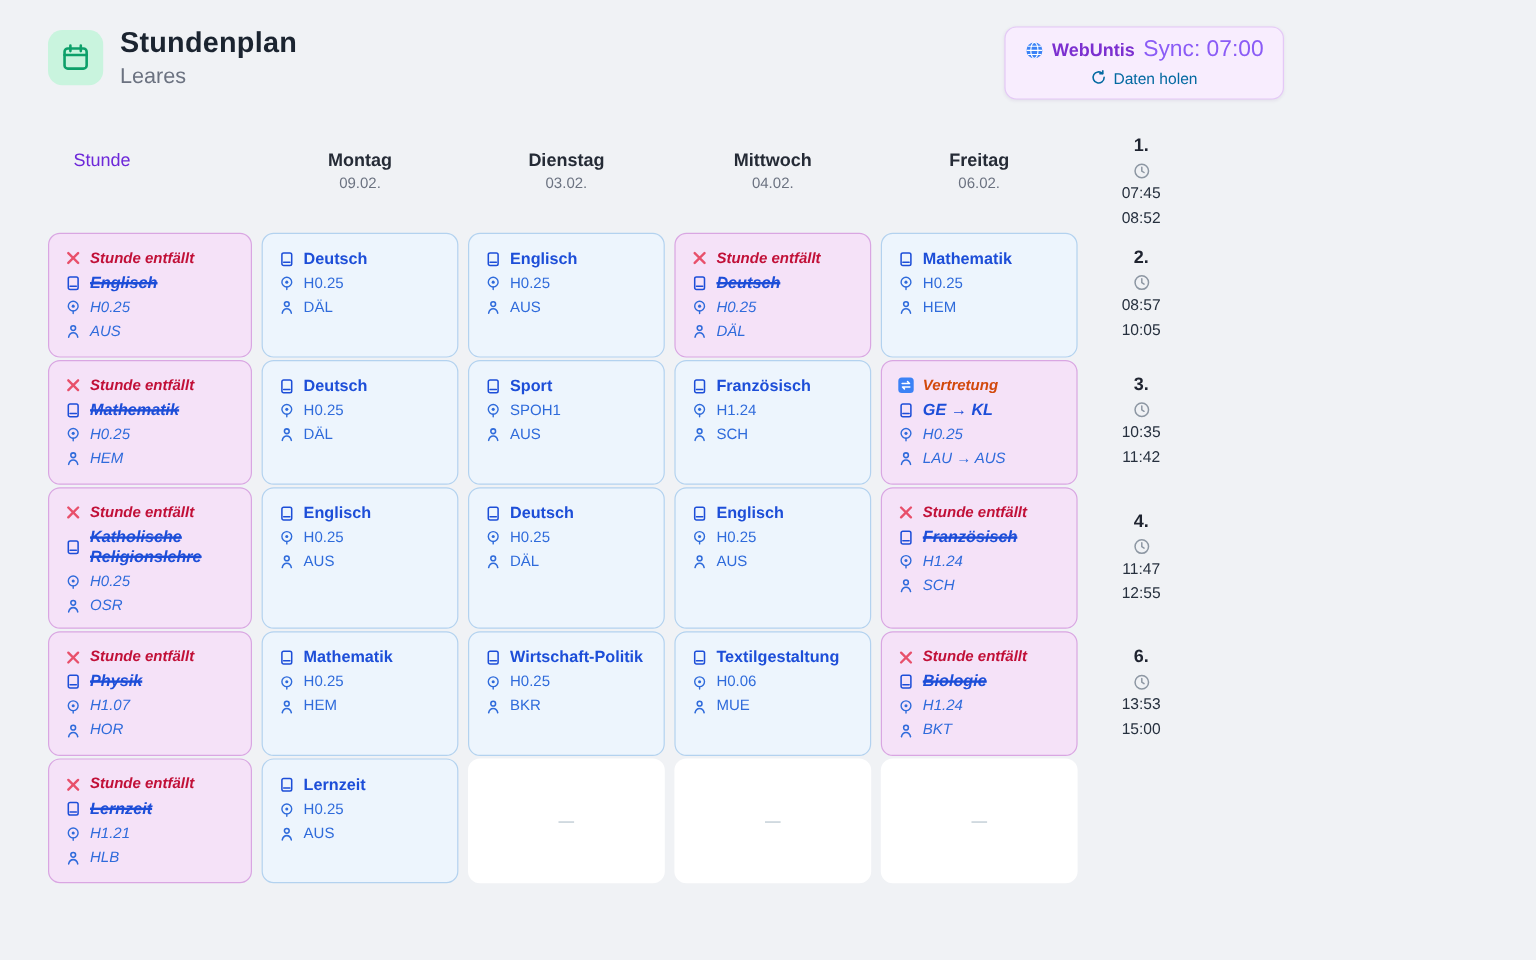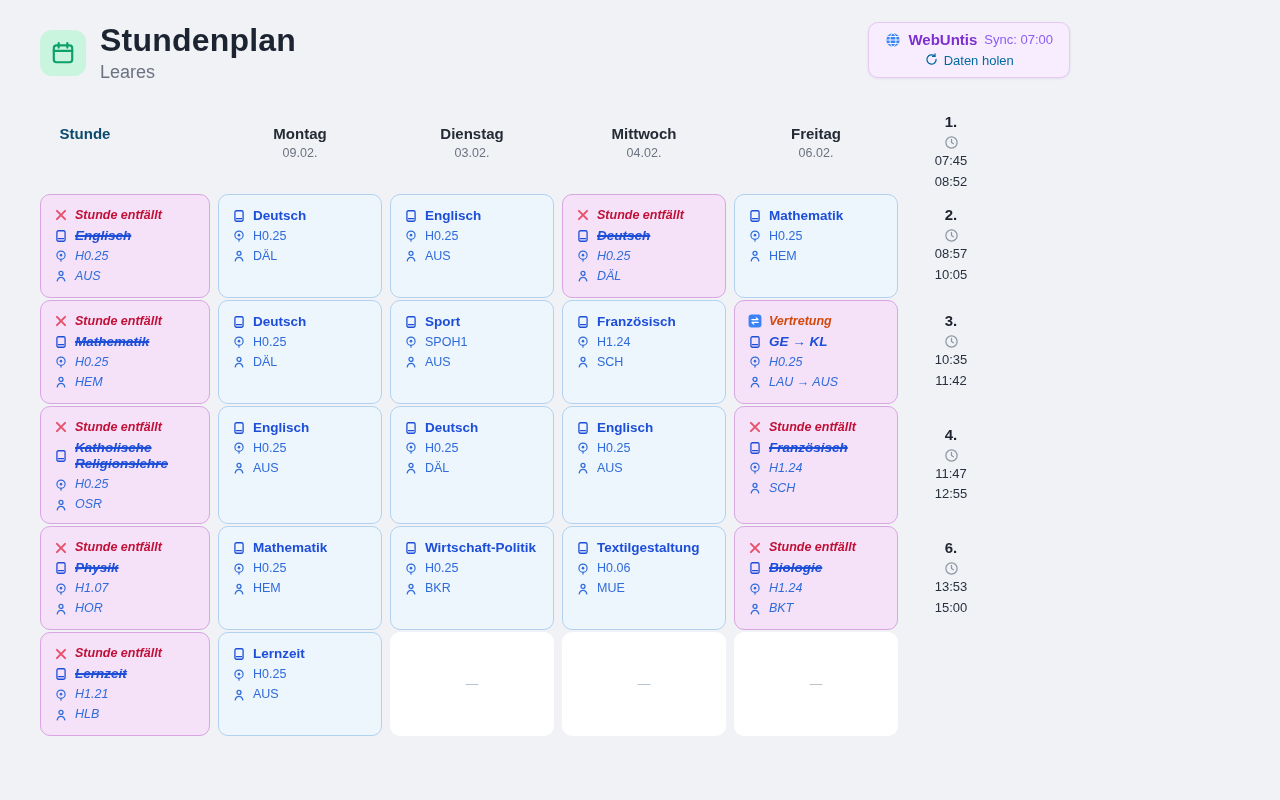--- a/index.html
+++ b/index.html
@@ -11,42 +11,42 @@
   }
   .content { width:1030px; margin-left:40px; }
 
   
   .topbar { display:flex; justify-content:space-between; align-items:flex-start; padding-top:22px; }
   .title-group { display:flex; align-items:center; gap:14px; }
   .app-chip {
     width:46px; height:46px; border-radius:12px; background:#c9f4de;
     display:flex; align-items:center; justify-content:center; color:#0da06a;
   }
-  .page-title { font-size:32px; font-weight:bold; color:#1b2430; letter-spacing:.2px; }
+  .page-title { font-size:24px; font-weight:bold; color:#1b2430; letter-spacing:.2px; }
   .page-subtitle { font-size:18px; color:#6b7280; margin-top:3px; }
 
   .webuntis-badge {
     background:#f8edfe; border:1px solid #e4c8f6; border-radius:10px;
     padding:8px 16px 9px; text-align:center; box-shadow:0 1px 3px rgba(80,30,120,.08);
   }
   .wu-line1 { display:flex; align-items:center; justify-content:center; gap:7px; }
   .wu-name { font-size:15px; font-weight:bold; color:#7c30d0; }
-  .wu-sync { font-size:13px; color:#8b5cf6; }
+  .wu-sync { font-size:19px; color:#8b5cf6; }
   .wu-line2 { display:flex; align-items:flex-start; justify-content:center; gap:6px; margin-top:5px;
               font-size:13px; color:#0369a1; cursor:pointer; }
 
   
   .grid {
     margin-top:30px;
     display:grid;
     grid-template-columns:170px repeat(5,164px);
     column-gap:8px; row-gap:2px;
   }
   .corner-cell, .period-cell { width:90px; justify-self:start; text-align:center; }
-  .corner-cell { font-size:15px; font-weight:bold; color:#0c4a6e; padding:12px 0 26px; }
+  .corner-cell { font-size:15px; font-weight:normal; color:#6d28d9; padding:12px 0 26px; }
   .day-header { text-align:center; padding:12px 0 26px; }
   .day-name { font-size:15px; font-weight:bold; color:#252b36; }
   .day-date { font-size:12.5px; color:#6b7280; margin-top:4px; }
 
   .period-cell { display:flex; flex-direction:column; align-items:center; justify-content:center; gap:2px; }
   .period-num { font-size:15px; font-weight:bold; color:#1f2430; margin-bottom:3px; }
   .period-clock { color:#8d97a3; line-height:0; }
   .period-time { font-size:13px; color:#26303e; line-height:1.45; }
 
   .card {

